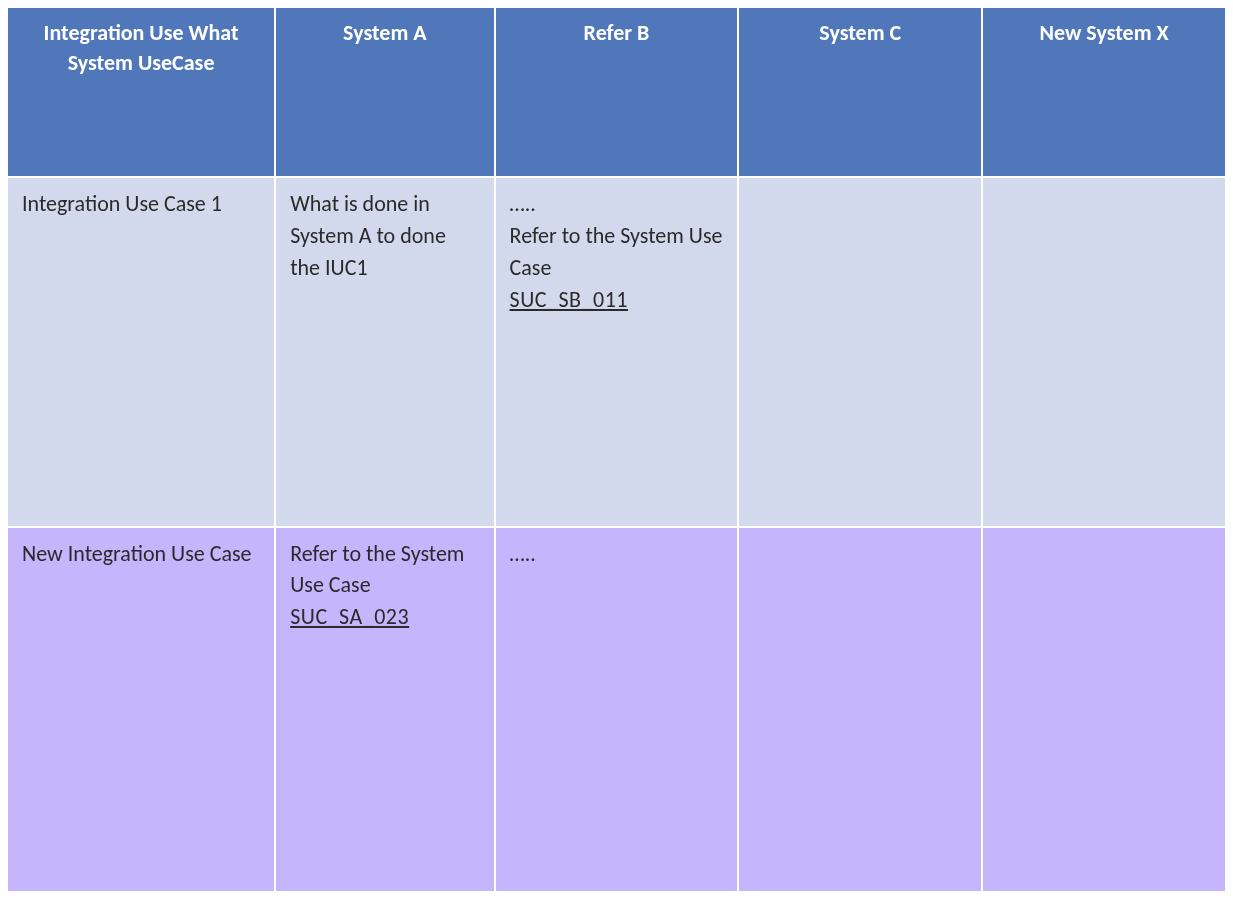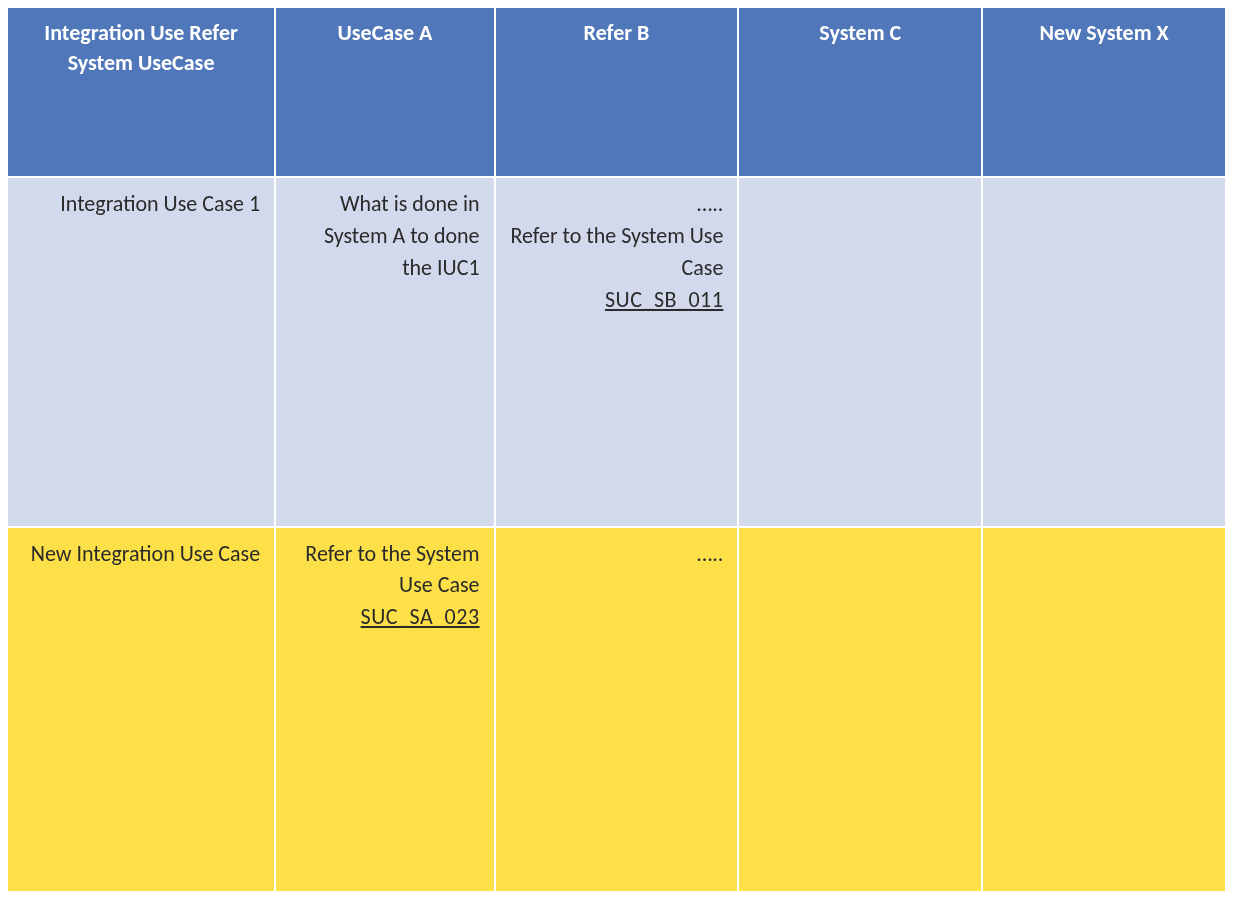--- a/index.html
+++ b/index.html
@@ -19,41 +19,41 @@
     height: 100%;
     border-collapse: collapse;
     table-layout: fixed;
   }
   table.matrix th,
   table.matrix td {
     border: 2px solid #ffffff;
     vertical-align: top;
     padding: 10px 14px;
     box-sizing: border-box;
-    text-align: right;
+    text-align: left;
   }
   table.matrix th {
     background: #4f77b9;
     color: #ffffff;
     font-weight: 600;
     font-size: 22px;
     text-align: center;
     vertical-align: top;
     line-height: 1.35;
     height: 170px;
   }
   th.corner {
     text-align: center;
   }
   th.corner .l1, th.corner .l2 {
     display: block;
   }
   tbody tr.r0 td { background: #d3d9ec; }
   tbody tr.r1 td { background: #e9ecf5; }
-  tbody tr.r2 td { background: #fde047; }
+  tbody tr.r2 td { background: #c4b5fd; }
 
   tbody td {
     color: #2a2a2a;
     font-size: 22px;
     line-height: 1.45;
   }
   tbody tr.r0 td { height: 220px; }
   tbody tr.r1 td { height: 260px; }
   tbody tr.r2 td { height: 230px; }
 
@@ -77,24 +77,24 @@
     <colgroup>
       <col class="c0">
         <col class="c1">
         <col class="c2">
         <col class="c3">
         <col class="c4">
     </colgroup>
     <thead>
       <tr>
         <th class="corner">
-          <span class="l1">Integration Use Refer</span>
+          <span class="l1">Integration Use What</span>
           <span class="l2">System UseCase</span>
         </th>
-        <th>UseCase A</th>
+        <th>System A</th>
         <th>Refer B</th>
         <th>System C</th>
         <th>New System X</th>
       </tr>
     </thead>
     <tbody>
 
       <tr class="r0">
         <td>Integration Use Case 1</td>
         <td>

